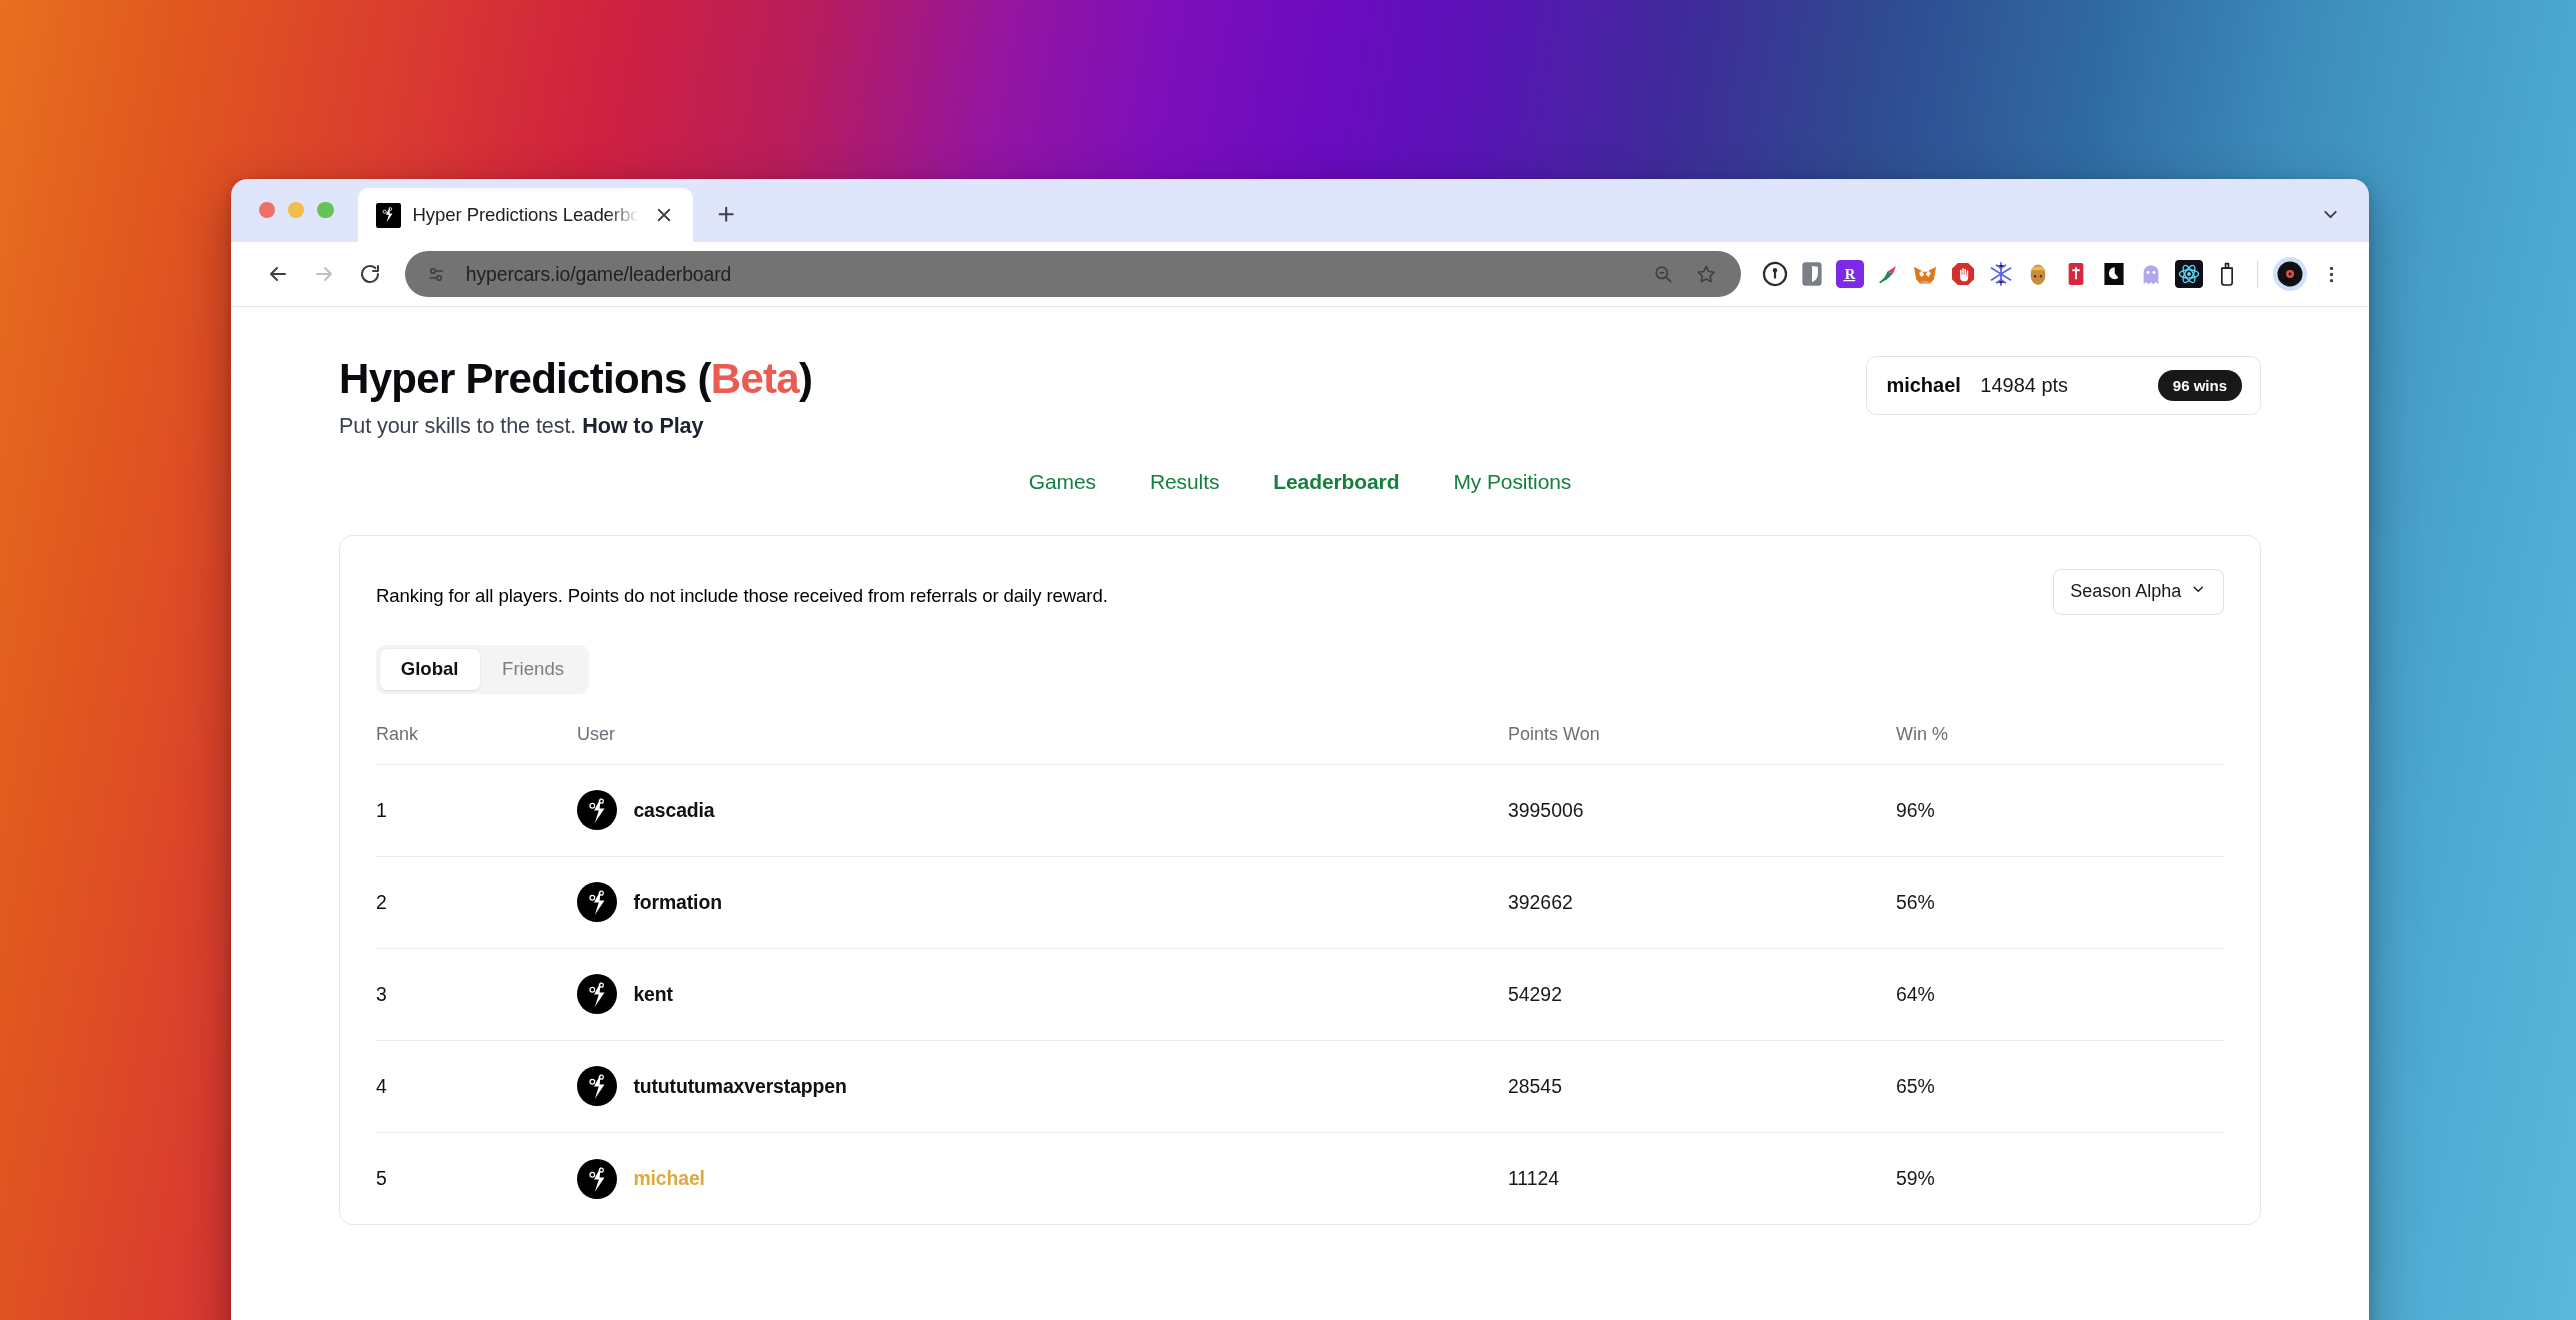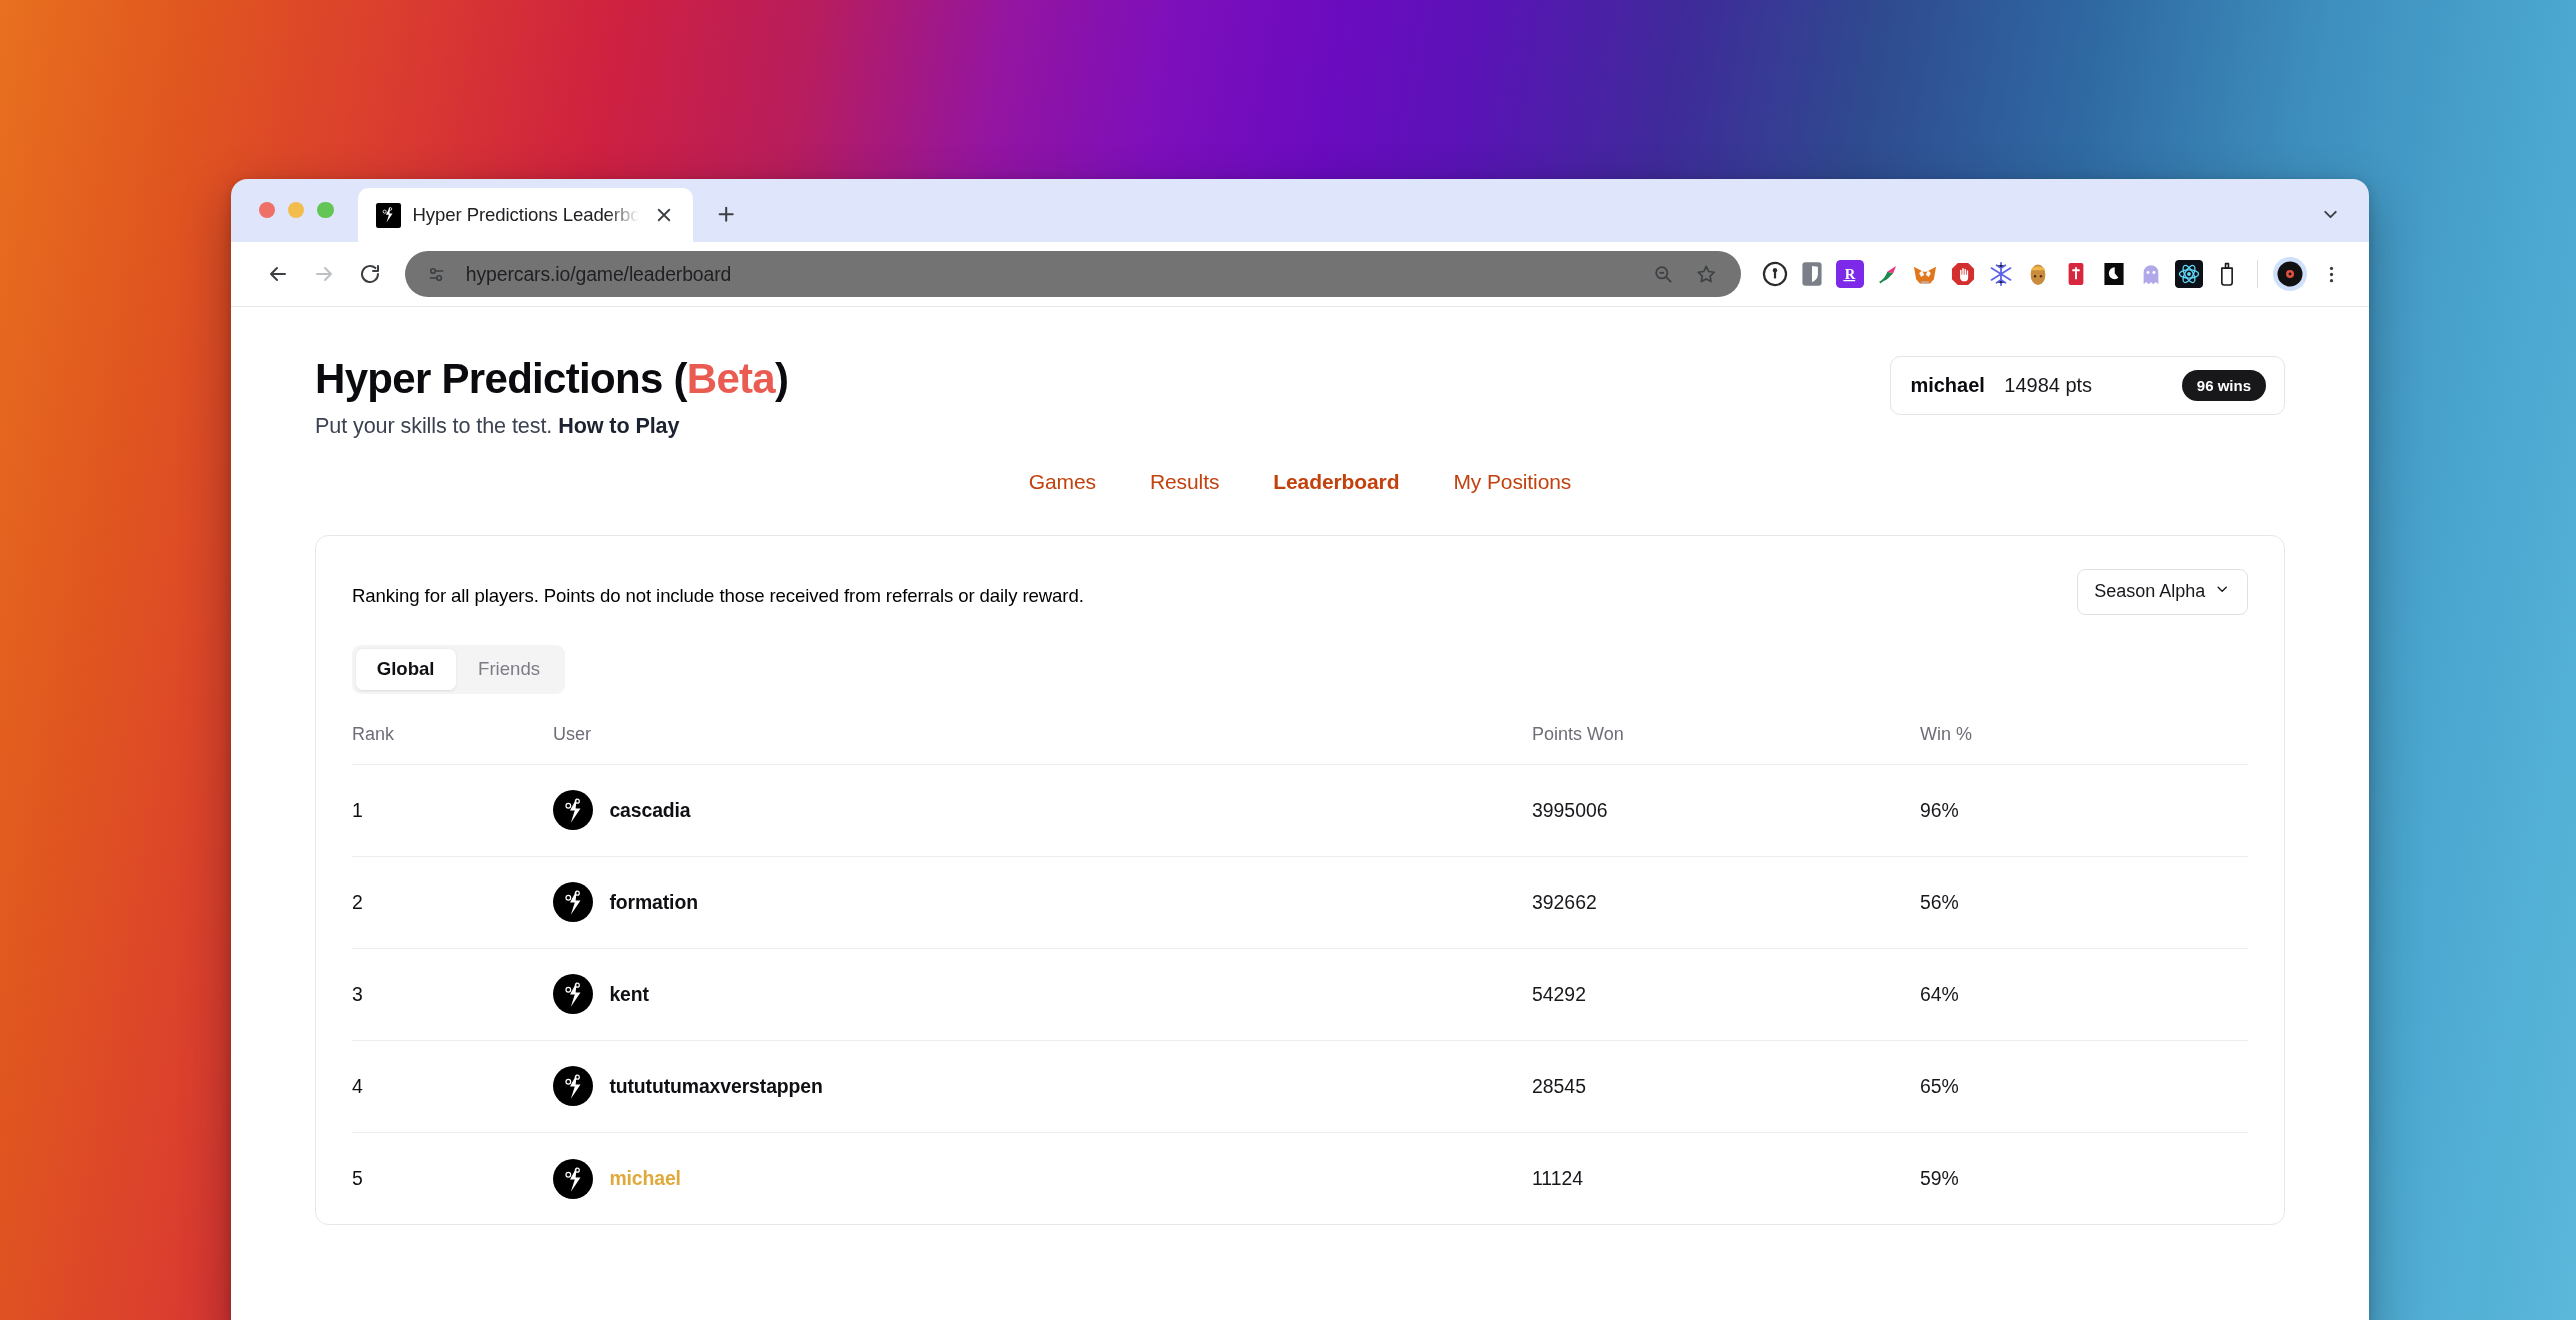--- a/index.html
+++ b/index.html
@@ -190,21 +190,21 @@
 
   
   .viewport {
     background: #ffffff;
     height: 1036px;
     border-top: 0.7px solid #e6e6e6;
     overflow: hidden;
     position: relative;
   }
   .page {
-    padding: 0 84px;
+    padding: 0 108px;
   }
 
   
   .site-header {
     display: flex;
     justify-content: space-between;
     align-items: flex-start;
     padding-top: 49px;
   }
   .brand h1 {
@@ -264,21 +264,21 @@
   
   .main-nav {
     display: flex;
     justify-content: center;
     gap: 54px;
     margin-top: 31px;
     padding-bottom: 7.5px;
   }
   .nav-item {
     font-size: 21px;
-    color: #c2410c;
+    color: #15803d;
     letter-spacing: -0.1px;
   }
   .nav-item.active { font-weight: 700; }
 
   
   .lb-card {
     margin-top: 34px;
     border: 0.7px solid #e7e7ea;
     border-radius: 13.4px;
     background: #fff;

